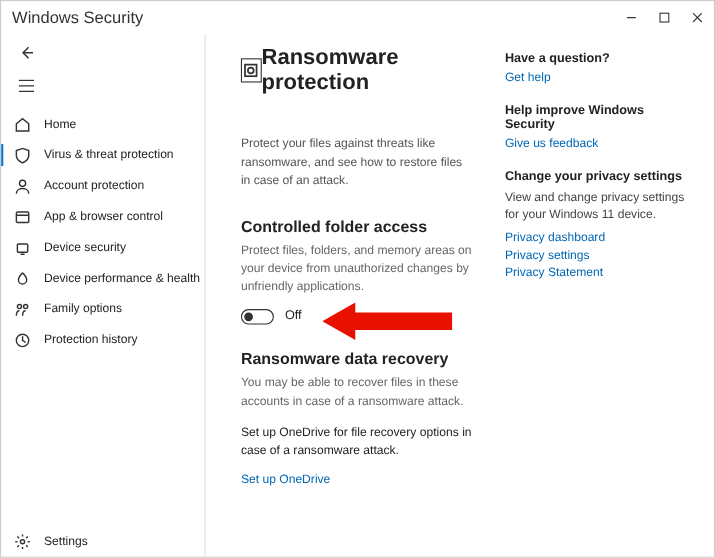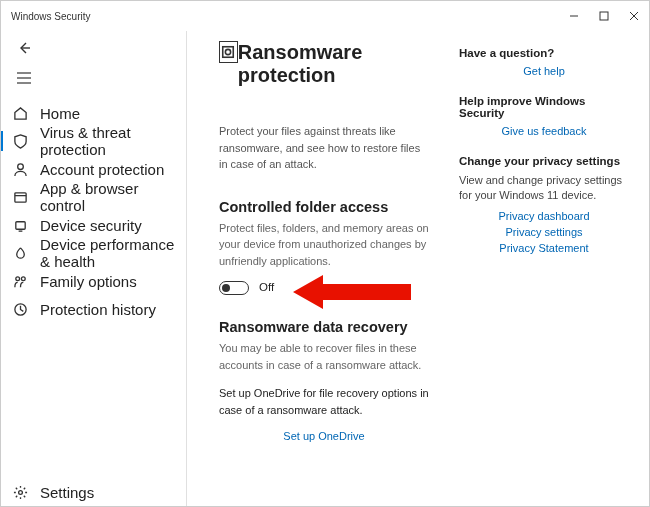--- a/index.html
+++ b/index.html
@@ -1,36 +1,36 @@
 <!DOCTYPE html>
 <html><head>
 <meta charset="utf-8">
 <style>
 * { margin: 0; padding: 0; box-sizing: border-box; font-family: "Segoe UI", sans-serif; }
 body { width: 650px; height: 507px; background: #fff; overflow: hidden; border: 1px solid #ccc; }
-.titlebar { height: 30px; display: flex; align-items: center; padding: 0 0 0 10px; font-size: 10px; color: #333; justify-content: space-between; }
+.titlebar { height: 30px; display: flex; align-items: center; padding: 0 0 0 10px; font-size: 15px; color: #333; justify-content: space-between; }
 .titlebar .spacer { flex: 1; }
 .winbtn { width: 30px; height: 30px; display: flex; align-items: center; justify-content: center; font-size: 12px; color: #333; }
 .winbtn svg { stroke: #333; fill: none; }
 .main { display: flex; height: calc(100% - 30px); }
 .sidebar { width: 186px; border-right: 1px solid #e0e0e0; display: flex; flex-direction: column; padding-top: 2px; }
 .backbtn, .hambtn { width: 38px; height: 30px; display: flex; align-items: center; justify-content: center; margin-left: 4px; }
 .navlist { margin-top: 6px; flex: 1; }
-.navitem { display: flex; align-items: center; height: 28px; padding-left: 12px; font-size: 15px; color: #222; gap: 12px; position: relative; }
+.navitem { display: flex; align-items: center; height: 28px; padding-left: 12px; font-size: 11px; color: #222; gap: 12px; position: relative; }
 .navitem.active::before { content: ""; position: absolute; left: 0; top: 4px; bottom: 4px; width: 2px; background: #0078d4; }
 .navitem svg { width: 15px; height: 15px; stroke: #333; fill: none; stroke-width: 1.4; flex-shrink: 0; }
 .bottomnav { }
 .content { flex: 1; padding: 10px 20px 10px 32px; overflow: auto; display: flex; gap: 30px; }
 .left { flex: 1; max-width: 240px; }
 .right { width: 170px; font-size: 11px; padding-top:6px;}
 .rightsec { margin-bottom: 18px; }
 .rightsec h4 { font-size: 11.5px; font-weight: 600; margin-bottom: 6px; color: #222; }
 .rightsec p { font-size: 11px; color: #444; line-height: 1.4; margin-bottom: 6px; }
-.link { color: #0066b4; font-size: 11px; display: block; margin-bottom: 4px; text-align: center; }
-.pagetitle { display: flex; align-items: flex-start; margin-bottom: 10px; }
+.link { color: #0066b4; font-size: 11px; display: block; margin-bottom: 4px; }
+.pagetitle { display: flex; align-items: center; margin-bottom: 10px; }
 .pagetitle h1 { font-size: 20px; font-weight: 600; color: #222; }
 .pagetitle .ico { width: 22px; height: 22px; border: 1.5px solid #333; display: flex; align-items: center; justify-content: center; }
 .pagetitle .ico svg { width: 14px; height: 14px; stroke: #333; fill: none; stroke-width: 1.8; }
 .desc { font-size: 11px; color: #555; line-height: 1.5; margin-bottom: 26px; margin-top: 36px; }
 .section h2 { font-size: 14.5px; font-weight: 600; color: #222; margin-bottom: 5px; }
 .section p { font-size: 11px; color: #666; line-height: 1.5; margin-bottom: 12px; }
 .toggle-row { display: flex; gap: 10px; margin-bottom: 24px; position: relative; }
 .toggle { width: 30px; height: 14px; border: 1.2px solid #333; border-radius: 8px; position: relative; }
 .toggle .knob { width: 8px; height: 8px; background: #333; border-radius: 50%; position: absolute; left: 2px; top: 2px; }
 .toggle-label { font-size: 11.5px; color: #222; }

